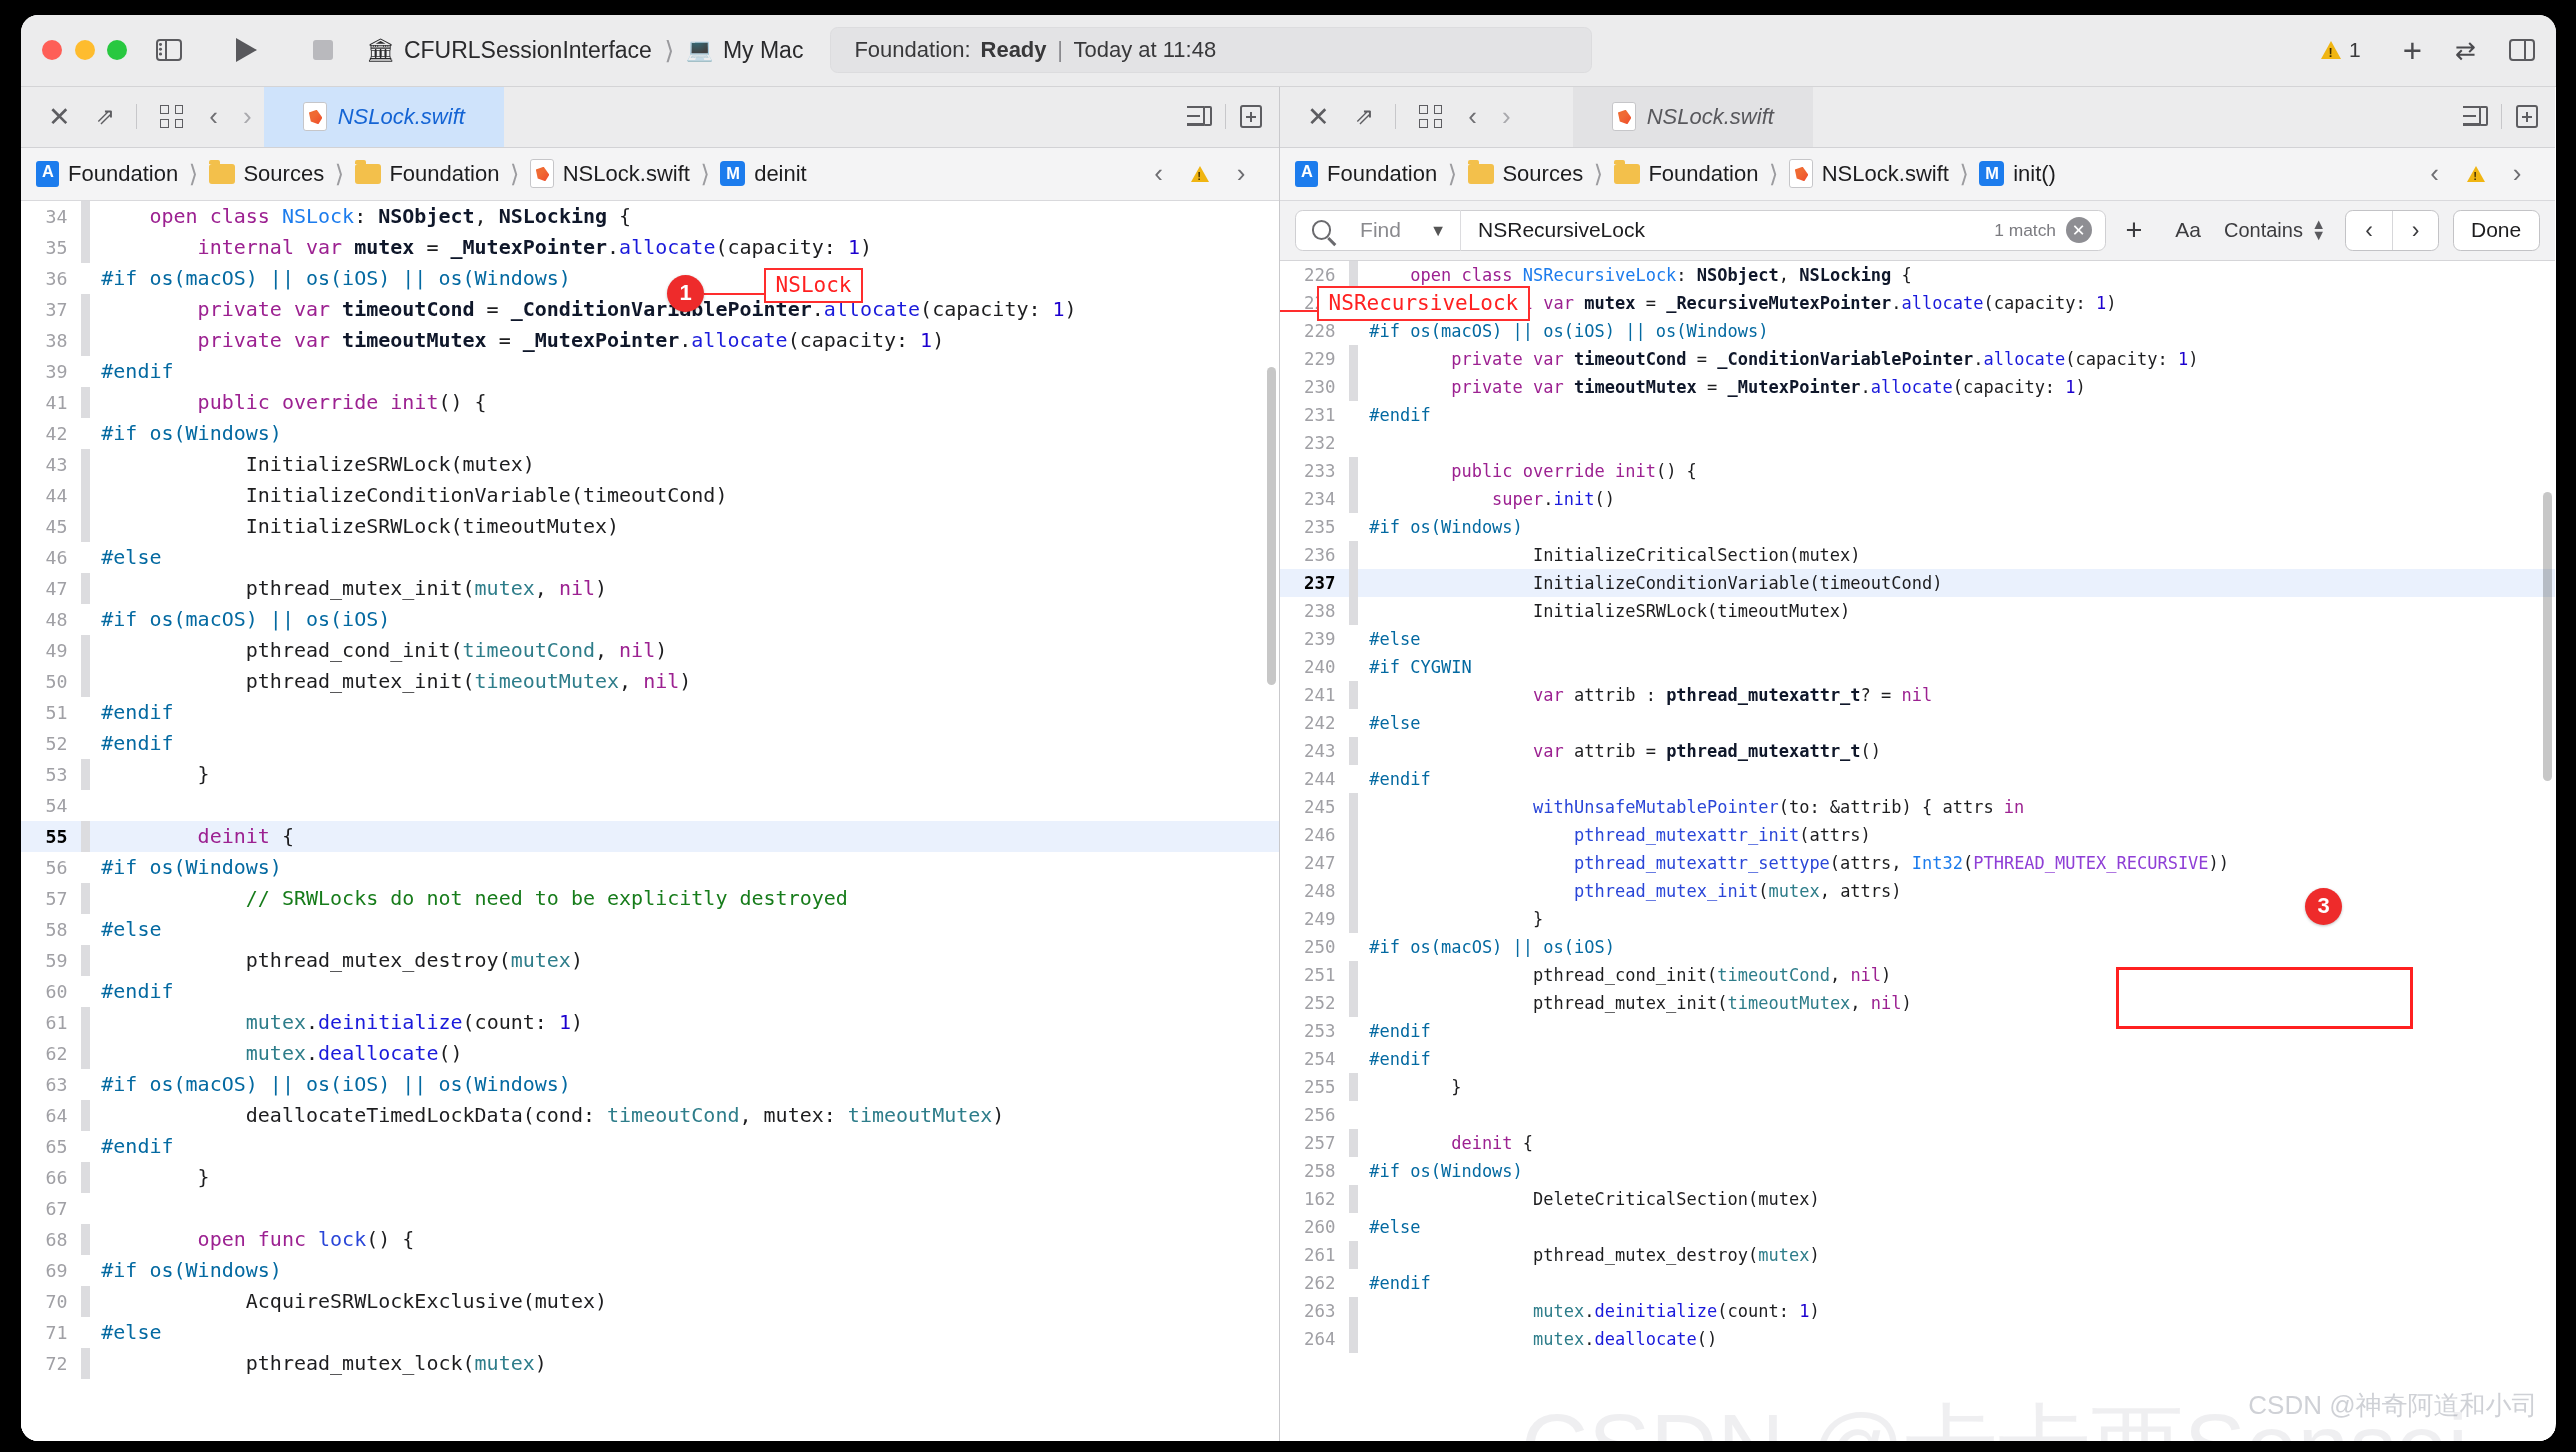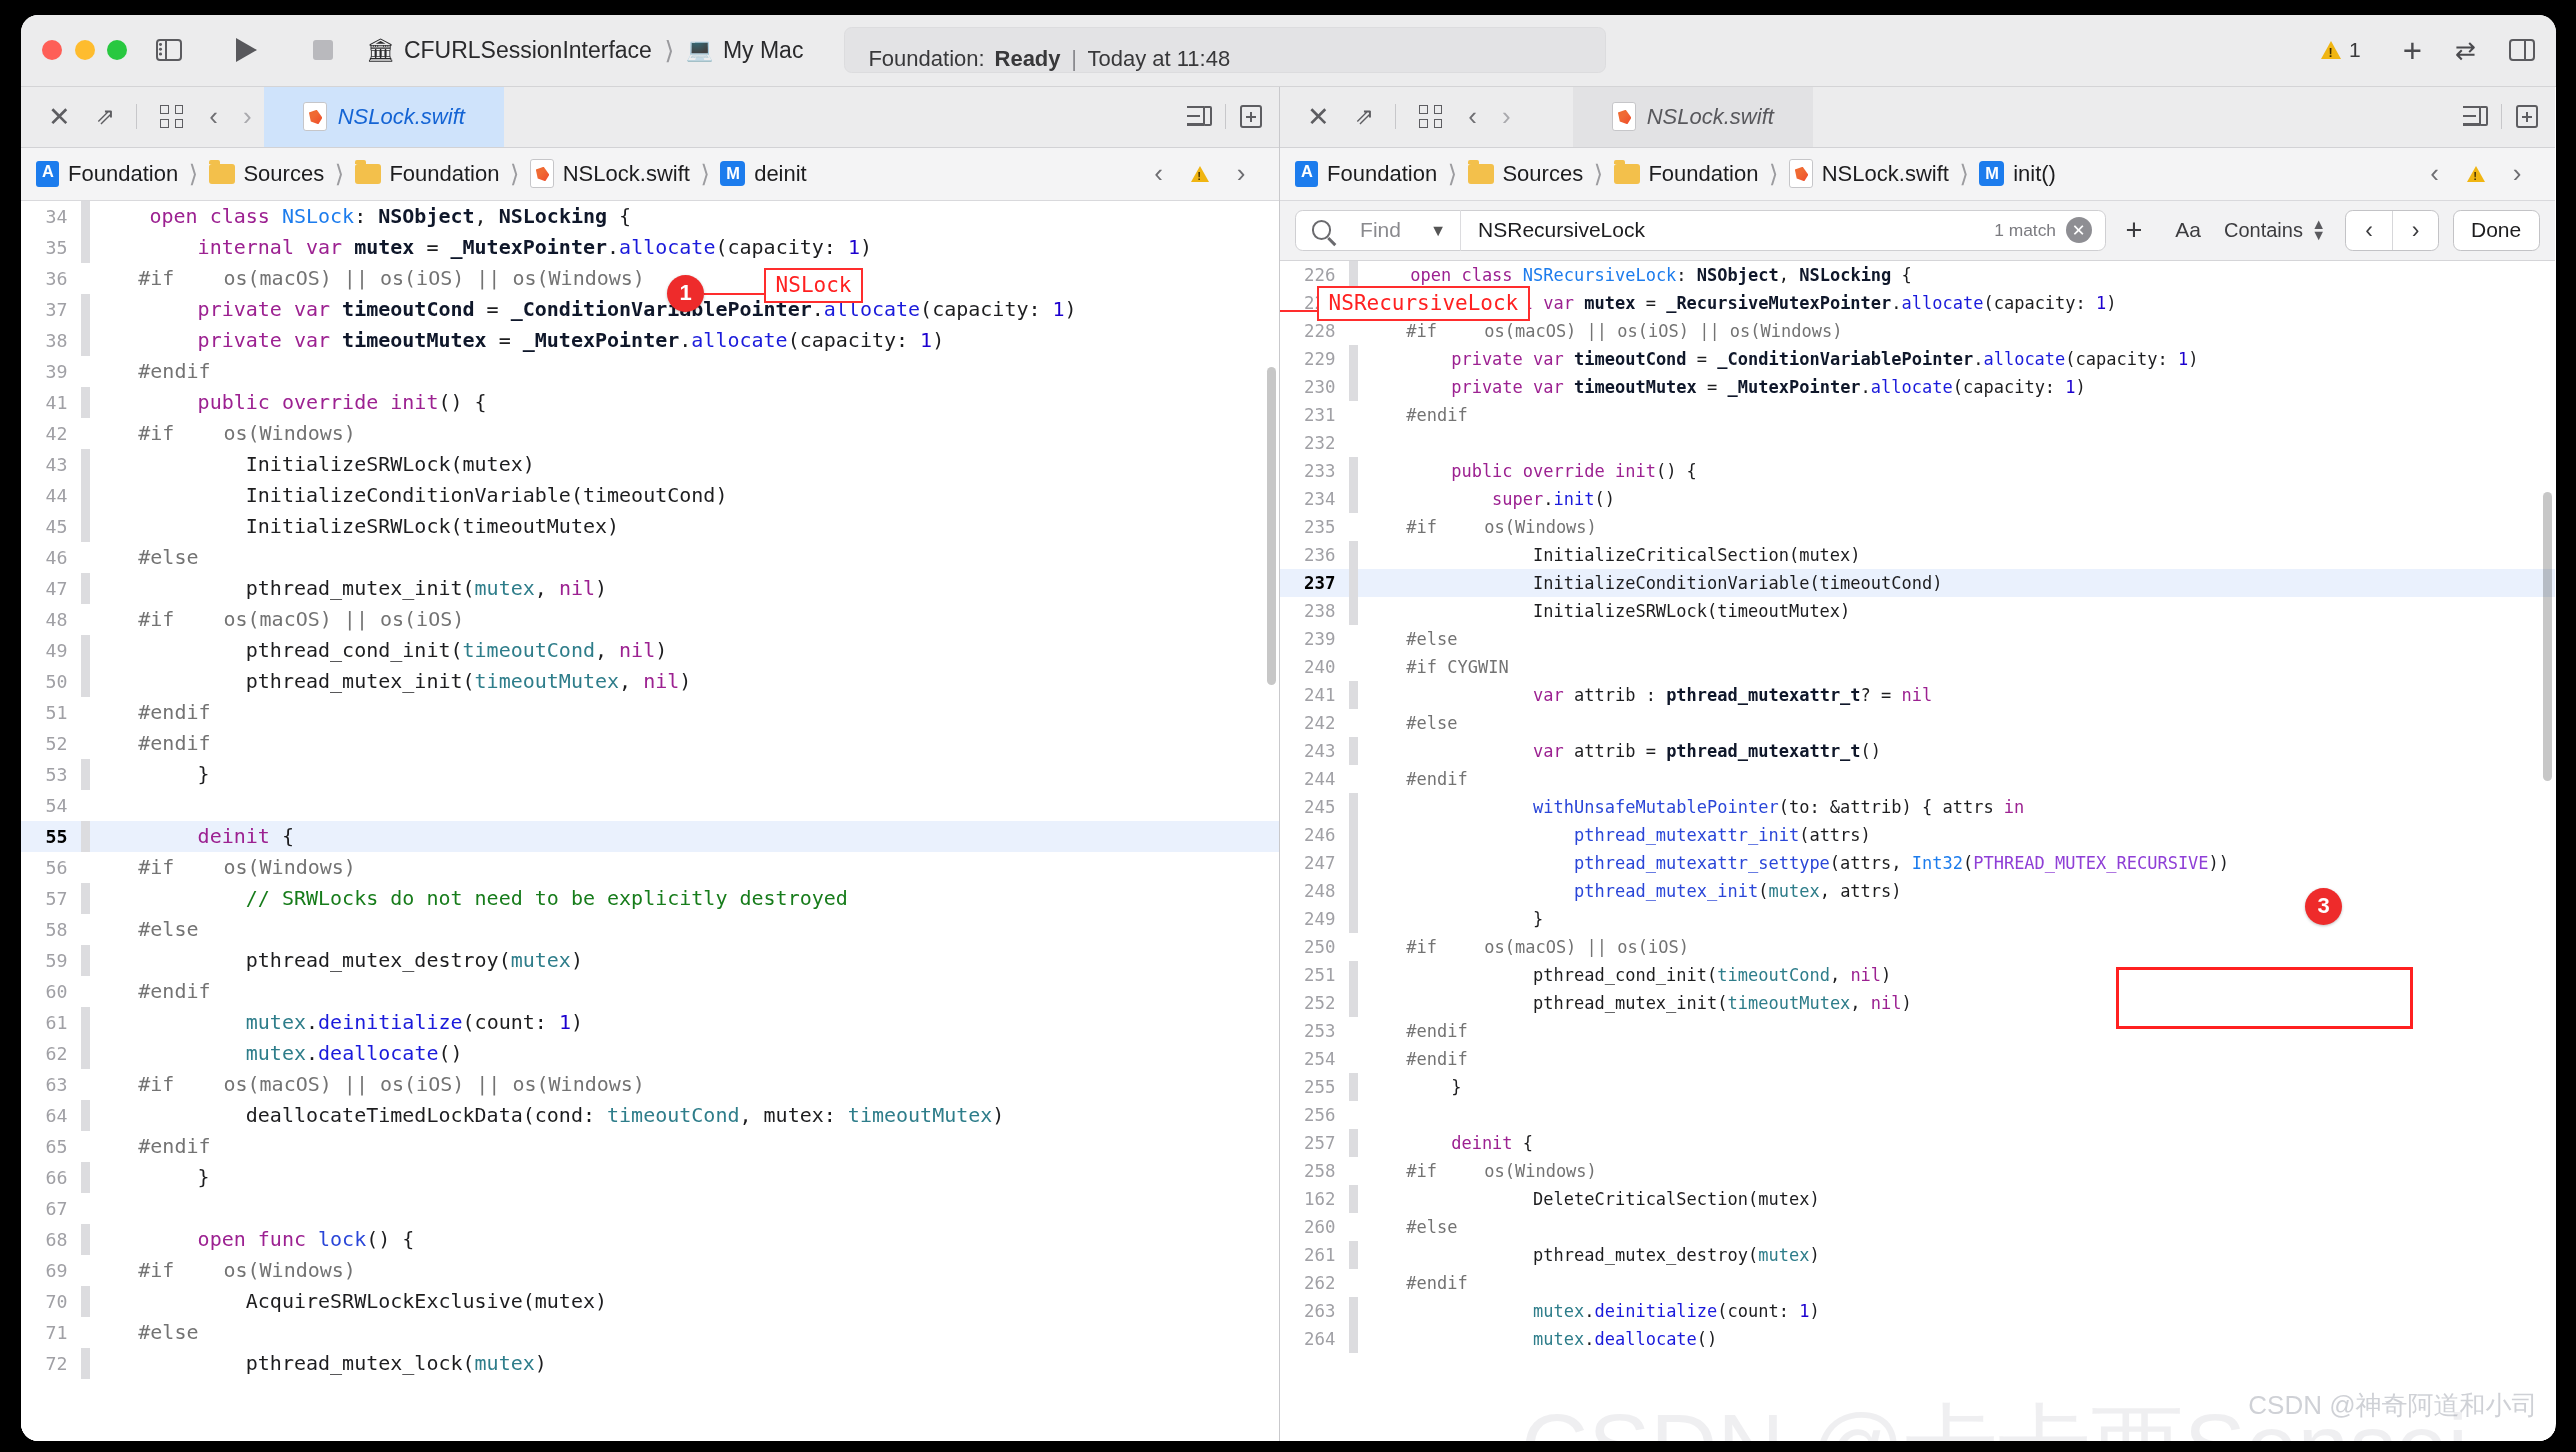--- a/index.html
+++ b/index.html
@@ -34,22 +34,22 @@
 
   .play-tri{width:0;height:0;border-left:21px solid #58585c;border-top:12.5px solid transparent;border-bottom:12.5px solid transparent;}
   .stop-sq{width:20px;height:20px;background:#b9b9bd;border-radius:2.9px;}
 
   .scheme{display:flex;align-items:center;gap:8.7px;margin-left:33px;font-size:23px;color:#2a2a2c;white-space:nowrap;}
   .scheme .sep{color:#9a9a9e;font-size:25px;margin:0 3.9px;}
   .bank{font-size:23px;}
   .mac-ic{font-size:22px;}
 
   .status{
-    margin-left:41px; background:#e3e3e5; border-radius:7.7px;
-    height:46px; min-width:762px; display:flex; align-items:flex-end; padding:0 23px;
+    margin-left:27px; background:#e3e3e5; border-radius:7.7px;
+    height:46px; min-width:762px; display:flex; align-items:center; padding:0 23px;
     font-size:22px; color:#38383a; gap:1.9px; border:1px solid #dcdcde;
   }
   .status b{font-weight:bold;}
   .status .bar{color:#8a8a8e;margin:0 8.7px;}
 
   .warn{display:flex;align-items:center;gap:7.7px;margin-left:auto;font-size:21px;color:#3a3a3c;}
   .warn-tri{width:0;height:0;border-left:10.6px solid transparent;border-right:10.6px solid transparent;border-bottom:18.3px solid #f0b512;position:relative;}
   .warn-tri:after{content:"!";position:absolute;left:-2.9px;top:4.8px;font-size:12.5px;color:#3d2c00;font-weight:bold;}
 
   .tb-right{display:flex;align-items:center;gap:33px;margin-left:42px;color:#4a4a4e;}
@@ -154,21 +154,21 @@
   }
   .r-gut{width:69px;font-size:17.4px;}
   .r-code{font-size:17px;}
   .coderow.r{height:28px;}
   .coderow.r .gut{line-height:28px;}
   .coderow.r .edge{height:28px;}
   .coderow.r .code{line-height:28px;}
 
   
   .kw{color:#9c2191;}      
-  .pp{color:#737373;margin-left:37px;}      
+  .pp{color:#0369a1;}      
   .ty{color:#1c7ced;}      
   .tty{color:#0f172a;font-weight:bold;}     
   .fn{color:#2a46d8;}      
   .mem{color:#1a1adb;}     
   .num{color:#1c00cf;}     
   .cm{color:#177c1b;}      
   .plain{color:#1d1d1f;}
   .idg{color:#2e7d8a;}
   .mac{color:#8f3fd6;}
 

